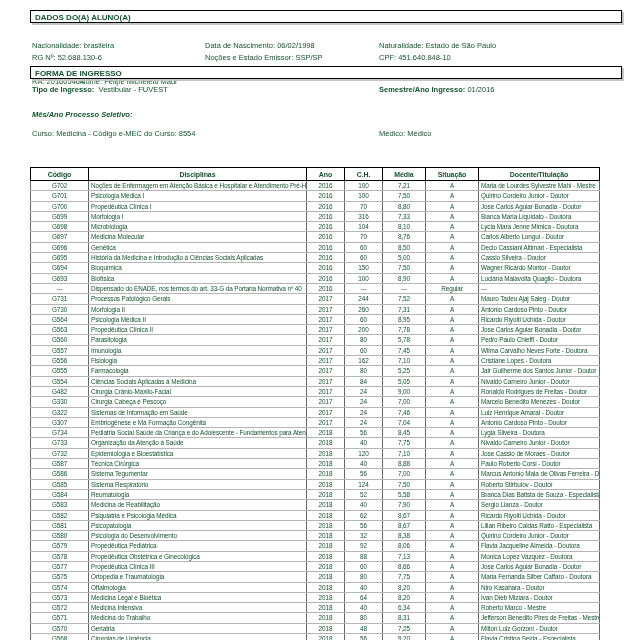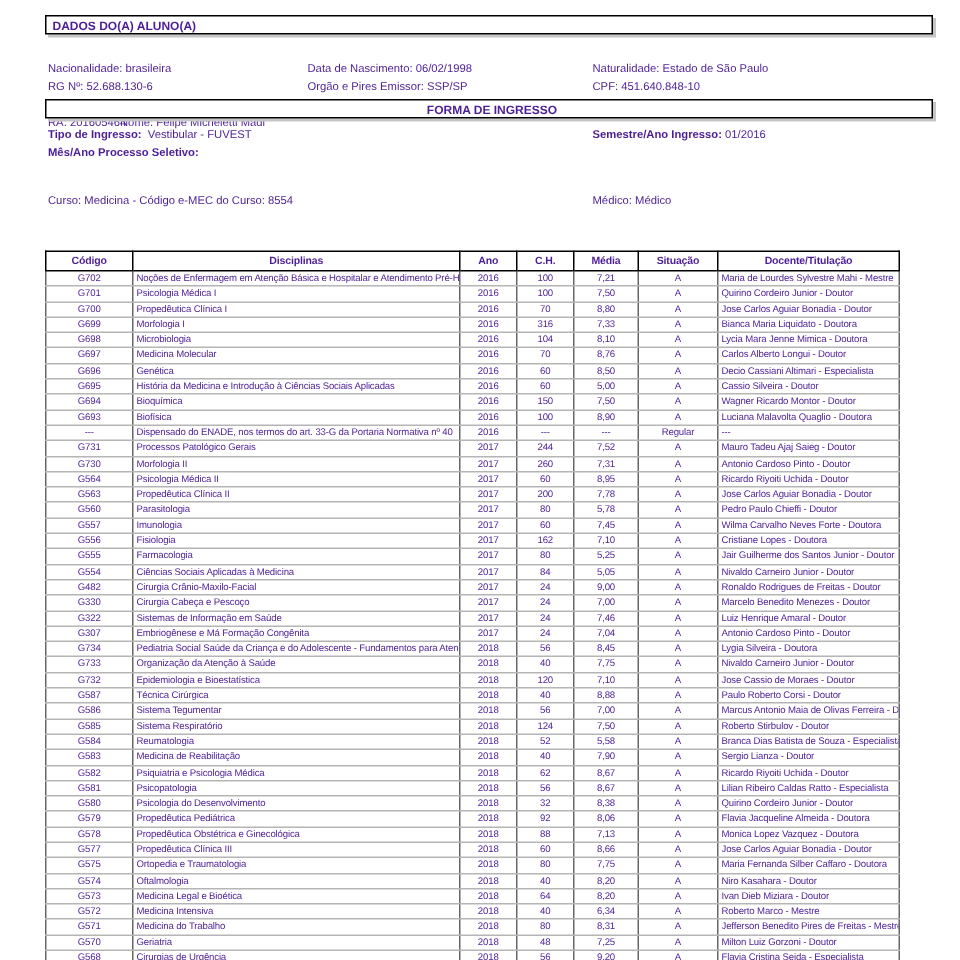--- a/index.html
+++ b/index.html
@@ -1,31 +1,31 @@
 <!DOCTYPE html>
 <html lang="pt-BR"><head>
 <meta charset="utf-8">
 <style>
   html,body{margin:0;padding:0;background:#e9e9e9;}
   #page{
     position:relative;width:640px;height:640px;background:#ffffff;
-    font-family:"Liberation Sans","DejaVu Sans",sans-serif;color:#4c1d95;
+    font-family:"Liberation Sans","DejaVu Sans",sans-serif;color:#14532d;
     overflow:hidden;
   }
   .bar{
     position:absolute;left:30px;width:592px;height:13px;
     border:1px solid #000;background:#fff;
     box-shadow:2px 2px 0 #c6c6c6;
     font-size:8px;font-weight:bold;line-height:13px;padding-left:4px;
     box-sizing:border-box;white-space:nowrap;overflow:hidden;
   }
   .infoline{position:absolute;left:32px;width:592px;height:10px;font-size:7.5px;line-height:10px;white-space:nowrap;}
   .infoline .fld{position:absolute;top:0;white-space:nowrap;}
   .b{font-weight:bold;}
-  .c0{left:0;} .c1{left:173px;} .c2{left:326px;padding-left:37px;} .cnome{left:48px;}
+  .c0{left:0;} .c1{left:173px;} .c2{left:310px;padding-left:37px;} .cnome{left:48px;}
   #curr-table{
     position:absolute;left:30px;top:167px;width:548px;
     border-collapse:collapse;table-layout:fixed;
     font-size:6.4px;letter-spacing:-0.1px;
   }
   #curr-table thead td{
     border:1px solid #000;font-weight:bold;text-align:center;
     height:12px;font-size:7px;padding:0 1px;overflow:hidden;white-space:nowrap;
   }
   #curr-table tbody td{
@@ -51,32 +51,32 @@
     <span class="fld c0"><span>RA:</span> <span>201605464</span></span>
     <span class="fld cnome"><span>Nome:</span> <span>Felipe Micheletti Madi</span></span>
   </div>
   <div class="infoline" style="top:41px;">
     <span class="fld c0"><span>Nacionalidade:</span> <span>brasileira</span></span>
     <span class="fld c1"><span>Data de Nascimento:</span> <span>06/02/1998</span></span>
     <span class="fld c2"><span>Naturalidade:</span> <span>Estado de São Paulo</span></span>
   </div>
   <div class="infoline" style="top:53px;">
     <span class="fld c0"><span>RG Nº:</span> <span>52.688.130-6</span></span>
-    <span class="fld c1"><span>Orgão e Pires Emissor:</span> <span>SSP/SP</span></span>
+    <span class="fld c1"><span>Noções e Estado Emissor:</span> <span>SSP/SP</span></span>
     <span class="fld c2"><span>CPF:</span> <span>451.640.848-10</span></span>
   </div>
 
-  <div class="bar" style="top:66px;text-align:center;">
+  <div class="bar" style="top:66px;">
     <span>FORMA DE INGRESSO</span>
   </div>
   <div class="infoline" style="top:85px;">
     <span class="fld c0"><span class="b">Tipo de Ingresso:</span>&nbsp; <span>Vestibular - FUVEST</span></span>
     <span class="fld c2"><span class="b">Semestre/Ano Ingresso:</span> <span>01/2016</span></span>
   </div>
-  <div class="infoline" style="top:97px;">
+  <div class="infoline" style="top:110px;font-style:italic;">
     <span class="fld c0"><span class="b">Mês/Ano Processo Seletivo:</span> <span></span></span>
   </div>
 
   <div class="infoline" style="top:129px;">
     <span class="fld c0">Curso: Medicina - Código e-MEC do Curso: 8554</span>
     <span class="fld c2"><span>Médico:</span> <span>Médico</span></span>
   </div>
 
 
   <table id="curr-table">

